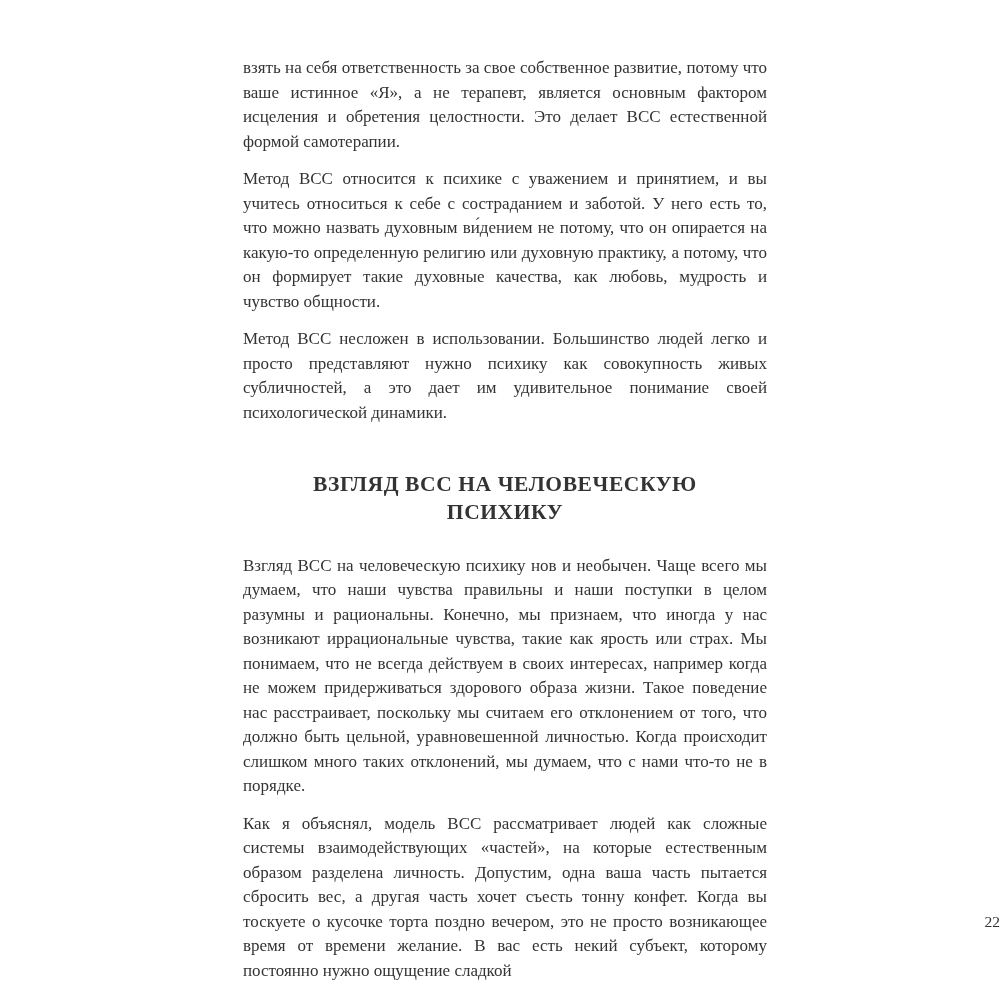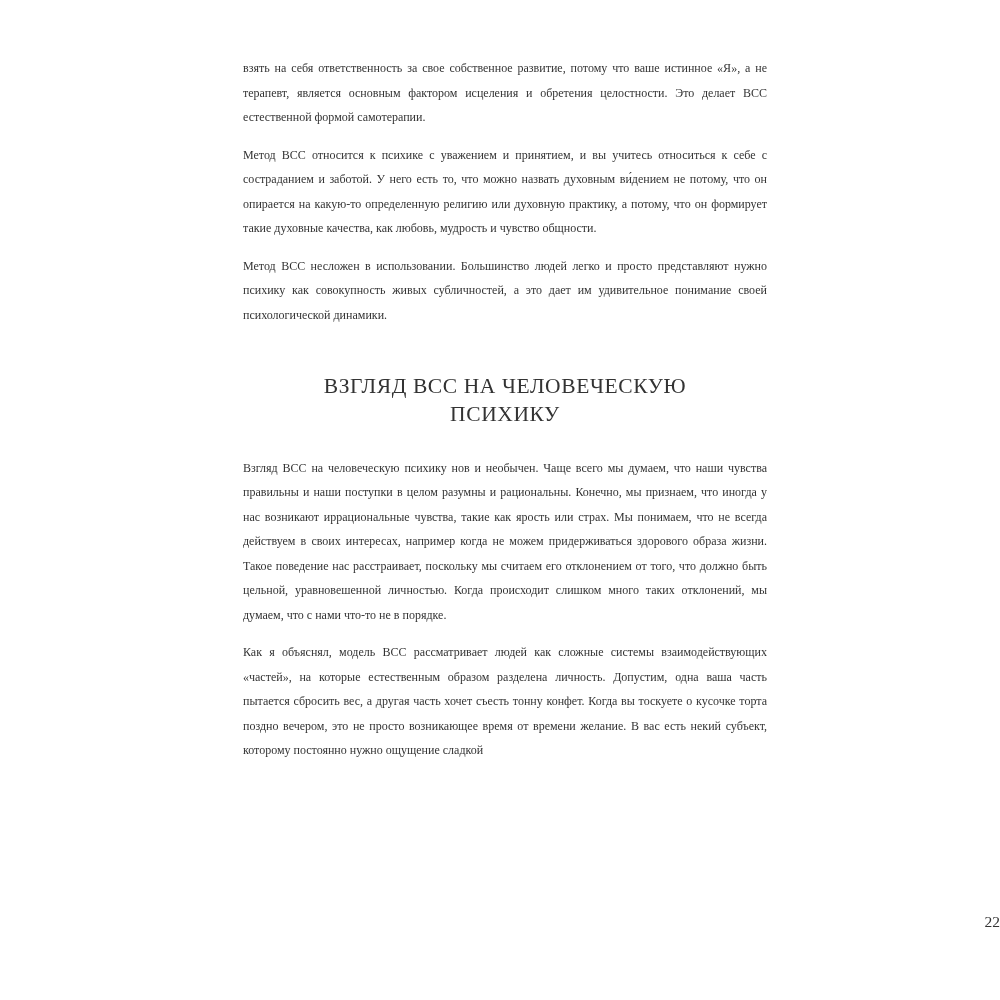--- a/index.html
+++ b/index.html
@@ -17,35 +17,35 @@
     overflow: hidden;
   }
   .text-column {
     position: absolute;
     left: 243px;
     top: 56px;
     width: 524px;
   }
   .para {
     margin: 0 0 13px 0;
-    font-size: 12px;
+    font-size: 17px;
     line-height: 24.5px;
     text-align: justify;
     text-justify: inter-word;
     hyphens: auto;
     -webkit-hyphens: auto;
     color: #333333;
   }
   .section-heading {
     display: block;
     max-width: 440px;
     margin: 45px auto 27px auto;
     font-size: 21.5px;
     line-height: 1.32;
-    font-weight: 400;
+    font-weight: 700;
     text-align: center;
     letter-spacing: 0.6px;
     color: #333333;
   }
   .page-number {
     position: absolute;
     top: 913px;
     left: 0;
     width: 100%;
     text-align: right;

